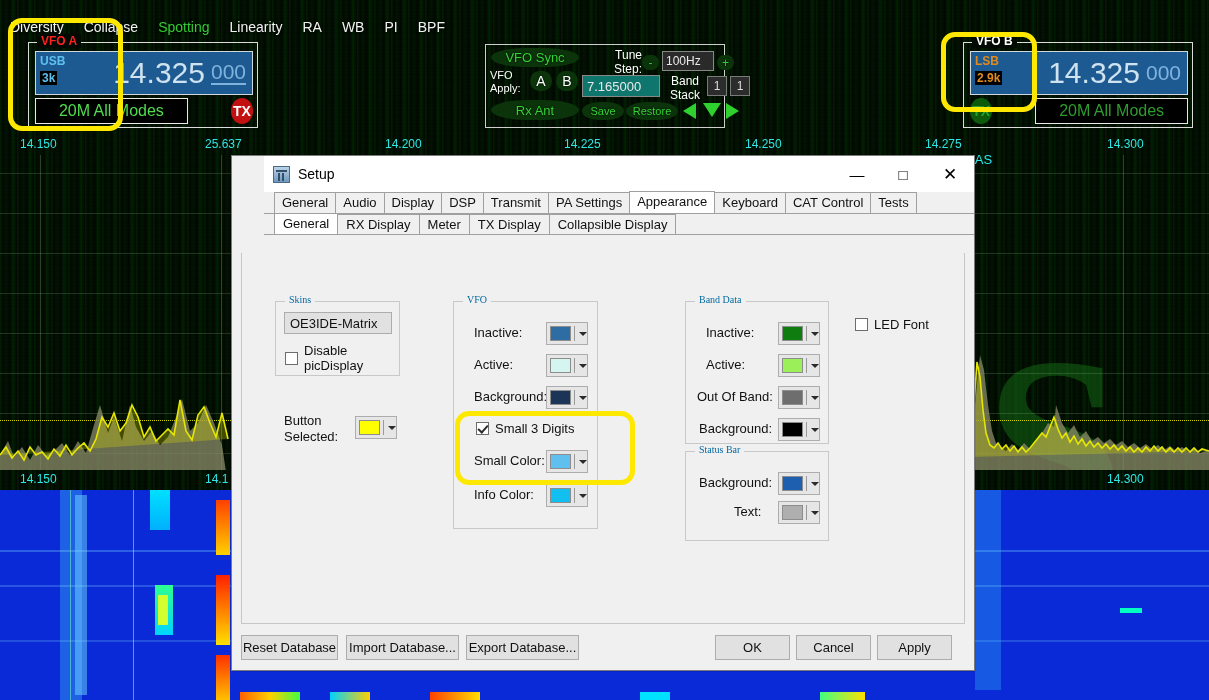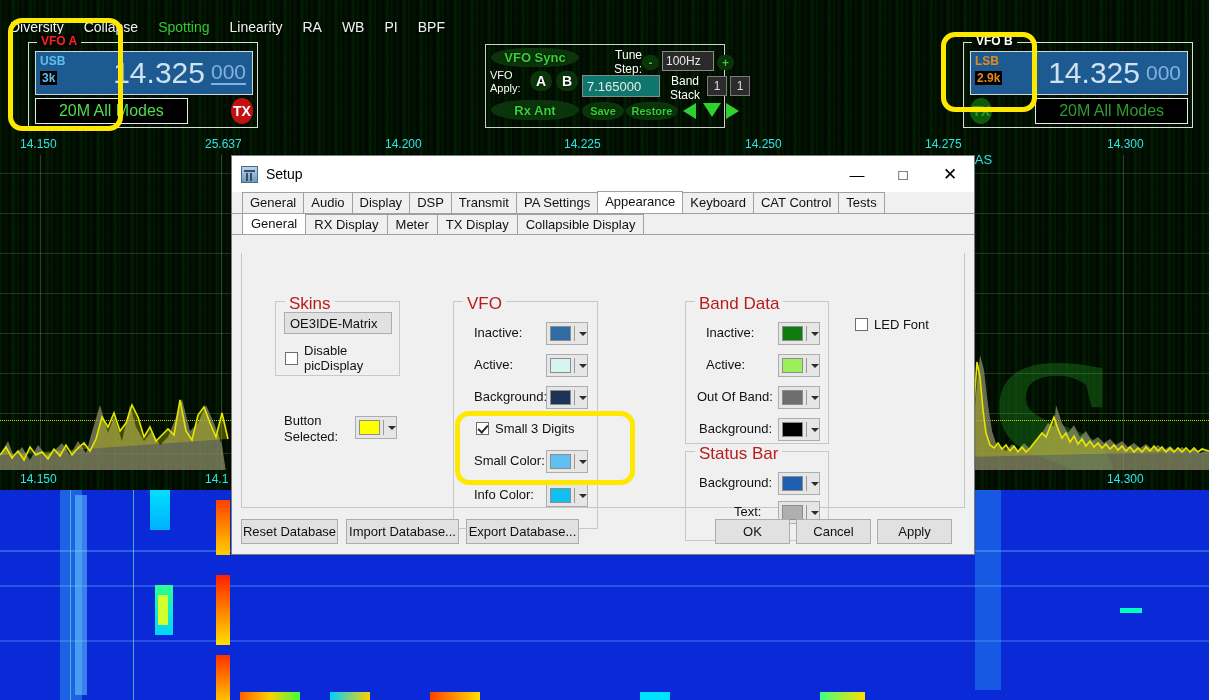--- a/index.html
+++ b/index.html
@@ -98,21 +98,21 @@
   #vfo-b .vfo-band { color:#2e9c2e; }
 
   
   #vfo-sync {
     position:absolute; left:485px; top:44px; width:240px; height:84px;
     border:1px solid #cfcfcf;
   }
   .pill {
     background:#0b340b; color:#35d135; border-radius:40%/50%;
     display:flex; align-items:center; justify-content:center;
-    font-weight:bold; text-shadow:0 0 2px #000;
+    font-weight:normal; text-shadow:0 0 2px #000;
   }
   #btn-vfo-sync { position:absolute; left:5px; top:3px; width:88px; height:19px; font-size:13px; }
   #lbl-vfo-lock {
     position:absolute; left:4px; top:24px; width:36px; height:28px;
     color:#ffffff; font-size:11px; line-height:13px;
   }
   #btn-a { position:absolute; left:44px; top:26px; width:22px; height:20px; font-size:14px; color:#fff;}
   #btn-b { position:absolute; left:70px; top:26px; width:22px; height:20px; font-size:14px; color:#fff;}
   #btn-rx-ant { position:absolute; left:5px; top:55px; width:88px; height:20px; font-size:13px; }
   #btn-save { position:absolute; left:96px; top:57px; width:42px; height:18px; font-size:11px; }
@@ -186,23 +186,24 @@
     position:absolute; left:0; top:490px; width:1209px; height:210px;
     background:#0a2ad8;
   }
   .wf-streak { position:absolute; background:rgba(60,190,255,0.55); }
   .wf-hot { position:absolute; }
   .wf-line { position:absolute; top:0; bottom:0; width:1px; background:rgba(120,255,160,0.6); }
   #pas-label { position:absolute; left:967px; top:152px; color:#2ee6e6; font-size:13px; }
 
   
   #setup-dialog {
-    position:absolute; left:231px; top:155px; width:744px; height:400px;
+    position:absolute; left:231px; top:155px; width:744px; height:516px;
     background:#f0f0f0; border:1px solid #7b7b7b;
     box-shadow:0 0 0 1px rgba(0,0,0,0.08);
+    padding-left:32px;
   }
   .title-bar {
     height:36px; background:#ffffff; display:flex; align-items:center;
     padding-left:9px; position:relative;
   }
   .title-icon {
     width:17px; height:17px; margin-right:8px; position:relative;
     background:linear-gradient(#bcd3e8,#6f98bd);
     border:1px solid #4a6a88;
   }
@@ -243,21 +244,21 @@
   .tab2.active { background:#ffffff; height:21px; position:relative; z-index:2; }
 
   .panel-body {
     position:absolute; left:9px; top:97px; right:9px; bottom:46px;
     background:#f0f0f0; border:1px solid #c6c6c6; border-top:none;
   }
 
   .groupbox { position:absolute; border:1px solid #c8c8c8; }
   .gb-legend {
     position:absolute; top:-8px; left:9px; padding:0 4px;
-    background:#f0f0f0; font-size:17px; color:#b91c1c;
+    background:#f0f0f0; font-size:10px; color:#0369a1;font-family:Liberation Serif, serif;
   }
   .fld-label { position:absolute; font-size:13px; color:#111; }
 
   .combo {
     position:absolute; height:22px; background:#e1e1e1;
     border:1px solid #adadad; display:flex; align-items:center;
     padding-left:5px; font-size:13px; color:#111;
   }
 
   .colorpick {

